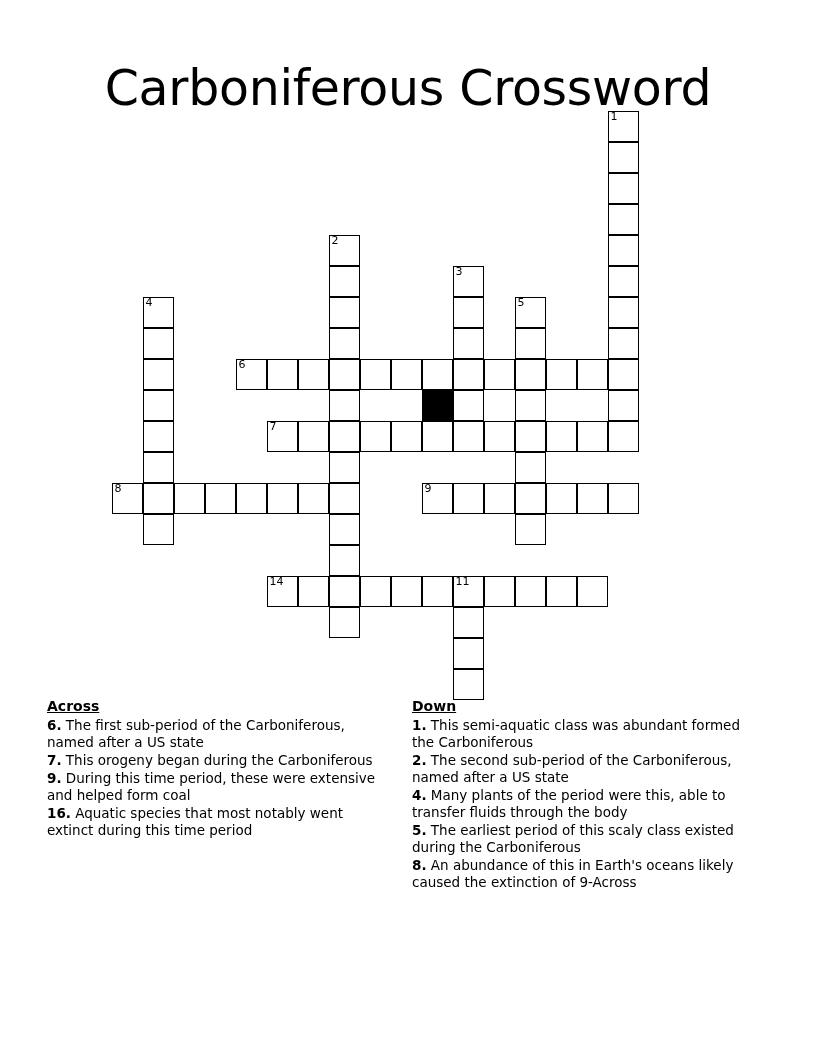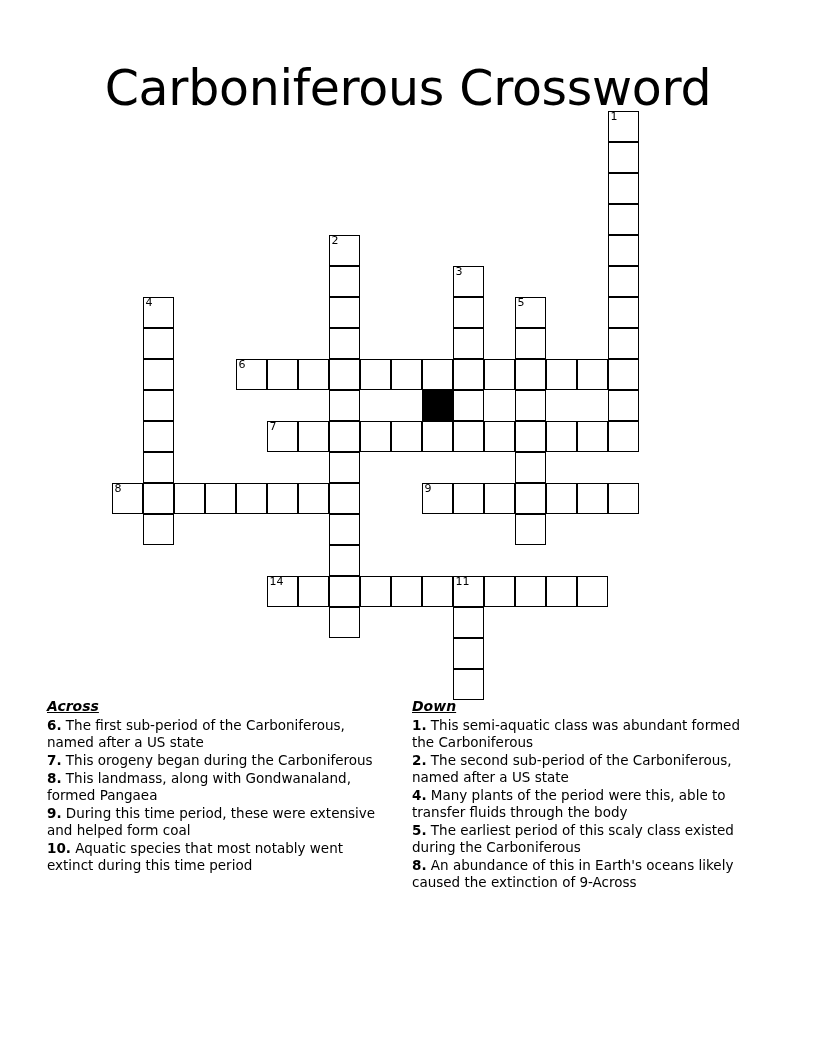--- a/index.html
+++ b/index.html
@@ -82,21 +82,20 @@
   #down-col {
     left: 412px;
     width: 340px;
   }
   .clue-head {
     font-size: 14px;
     font-weight: bold;
     text-decoration: underline;
     margin: 0 0 2px 0;
     display: block;
-    font-style: italic;
   }
   .clue {
     display: block;
     margin: 0 0 1px 0;
   }
   .clue-num {
     font-weight: bold;
   }
   .clue-text {
     font-weight: normal;
@@ -223,23 +222,22 @@
       <div class="cell" style="left: 453px; top: 669px;"></div>
     </div>
 
   <div id="clues">
 
     <div class="clue-col" id="across-col">
       <span class="clue-head">Across</span>
       <div id="across-list">
           <div class="clue"><span class="clue-num">6.</span><span class="clue-text"> The first sub-period of the Carboniferous, named after a US state</span></div>
           <div class="clue"><span class="clue-num">7.</span><span class="clue-text"> This orogeny began during the Carboniferous</span></div>
-          <div class="clue"><span class="clue-num">8.</span><span class="clue-text"> This landmass, along with Gondwanaland, formed Pangaea</span></div>
           <div class="clue"><span class="clue-num">9.</span><span class="clue-text"> During this time period, these were extensive and helped form coal</span></div>
-          <div class="clue"><span class="clue-num">10.</span><span class="clue-text"> Aquatic species that most notably went extinct during this time period</span></div>
+          <div class="clue"><span class="clue-num">16.</span><span class="clue-text"> Aquatic species that most notably went extinct during this time period</span></div>
         </div>
     </div>
 
     <div class="clue-col" id="down-col">
       <span class="clue-head">Down</span>
       <div id="down-list">
           <div class="clue"><span class="clue-num">1.</span><span class="clue-text"> This semi-aquatic class was abundant formed the Carboniferous</span></div>
           <div class="clue"><span class="clue-num">2.</span><span class="clue-text"> The second sub-period of the Carboniferous, named after a US state</span></div>
           <div class="clue"><span class="clue-num">4.</span><span class="clue-text"> Many plants of the period were this, able to transfer fluids through the body</span></div>
           <div class="clue"><span class="clue-num">5.</span><span class="clue-text"> The earliest period of this scaly class existed during the Carboniferous</span></div>

